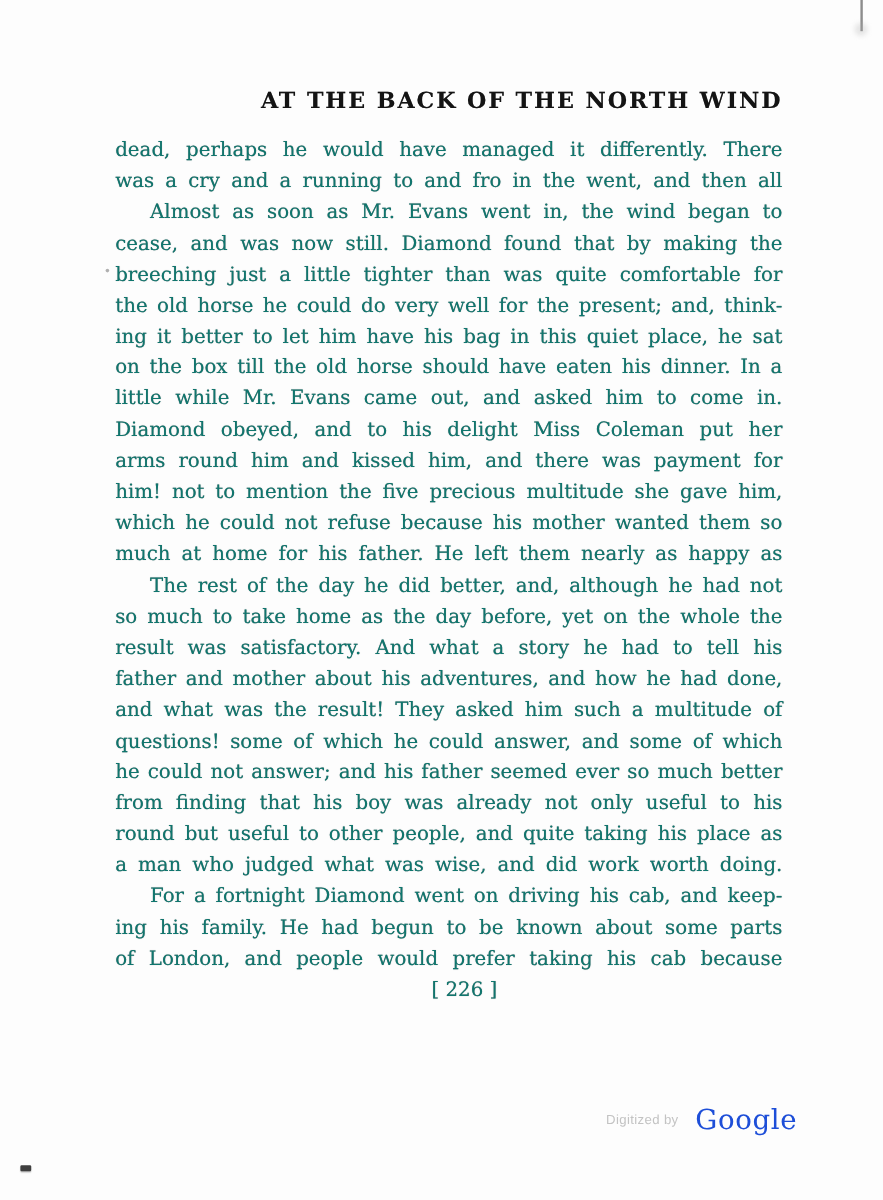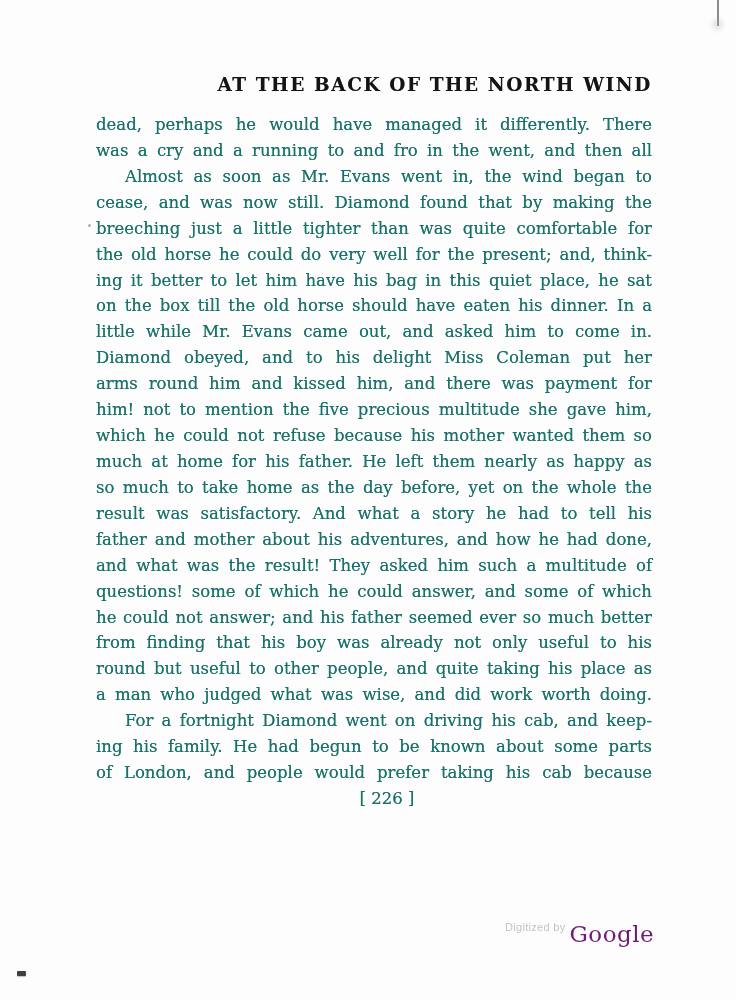--- a/index.html
+++ b/index.html
@@ -38,30 +38,30 @@
   .tl.in{text-indent:29px;}
   .pagenum{
     height:25.93px;line-height:25.93px;
     text-align:center;text-indent:26px;
     text-align-last:center;
     font-size:16.5px;
   }
   
   .watermark{
     position:absolute;left:505px;top:921px;
-    display:flex;align-items:flex-start;gap:4px;
+    display:flex;align-items:center;gap:14px;
     text-shadow:none;
   }
   .wm-prefix{
     font-family:"Liberation Sans","DejaVu Sans",sans-serif;
     font-size:11px;color:#c3c3c3;letter-spacing:0.3px;
   }
   .wm-logo{
     font-family:"DejaVu Serif",serif;
-    font-size:23px;color:#701a75;letter-spacing:0.5px;
+    font-size:23px;color:#1d4ed8;letter-spacing:0.5px;
   }
   
   .art-line{
     position:absolute;left:717px;top:0;width:2px;height:26px;
     background:#8d8d8d;
   }
   .art-line-blob{
     position:absolute;left:712px;top:19px;width:11px;height:11px;
     background:rgba(170,170,170,0.28);border-radius:50%;
     filter:blur(2px);
@@ -96,20 +96,21 @@
     <div class="tl">breeching just a little tighter than was quite comfortable for</div>
     <div class="tl">the old horse he could do very well for the present;  and, think-</div>
     <div class="tl">ing it better to let him have his bag in this quiet place, he sat</div>
     <div class="tl">on the box till the old horse should have eaten his dinner.  In a</div>
     <div class="tl">little while Mr. Evans came out, and asked him to come in.</div>
     <div class="tl">Diamond obeyed, and to his delight Miss Coleman put her</div>
     <div class="tl">arms round him and kissed him, and there was payment for</div>
     <div class="tl">him! not to mention the five precious multitude she gave him,</div>
     <div class="tl">which he could not refuse because his mother wanted them so</div>
     <div class="tl">much at home for his father.  He left them nearly as happy as</div>
+    <div class="tl in">The rest of the day he did better, and, although he had not</div>
     <div class="tl">so much to take home as the day before, yet on the whole the</div>
     <div class="tl">result was satisfactory.  And what a story he had to tell his</div>
     <div class="tl">father and mother about his adventures, and how he had done,</div>
     <div class="tl">and what was the result!  They asked him such a multitude of</div>
     <div class="tl">questions! some of which he could answer, and some of which</div>
     <div class="tl">he could not answer; and his father seemed ever so much better</div>
     <div class="tl">from finding that his boy was already not only useful to his</div>
     <div class="tl">round but useful to other people, and quite taking his place as</div>
     <div class="tl">a man who judged what was wise, and did work worth doing.</div>
     <div class="tl in">For a fortnight Diamond went on driving his cab, and keep-</div>

